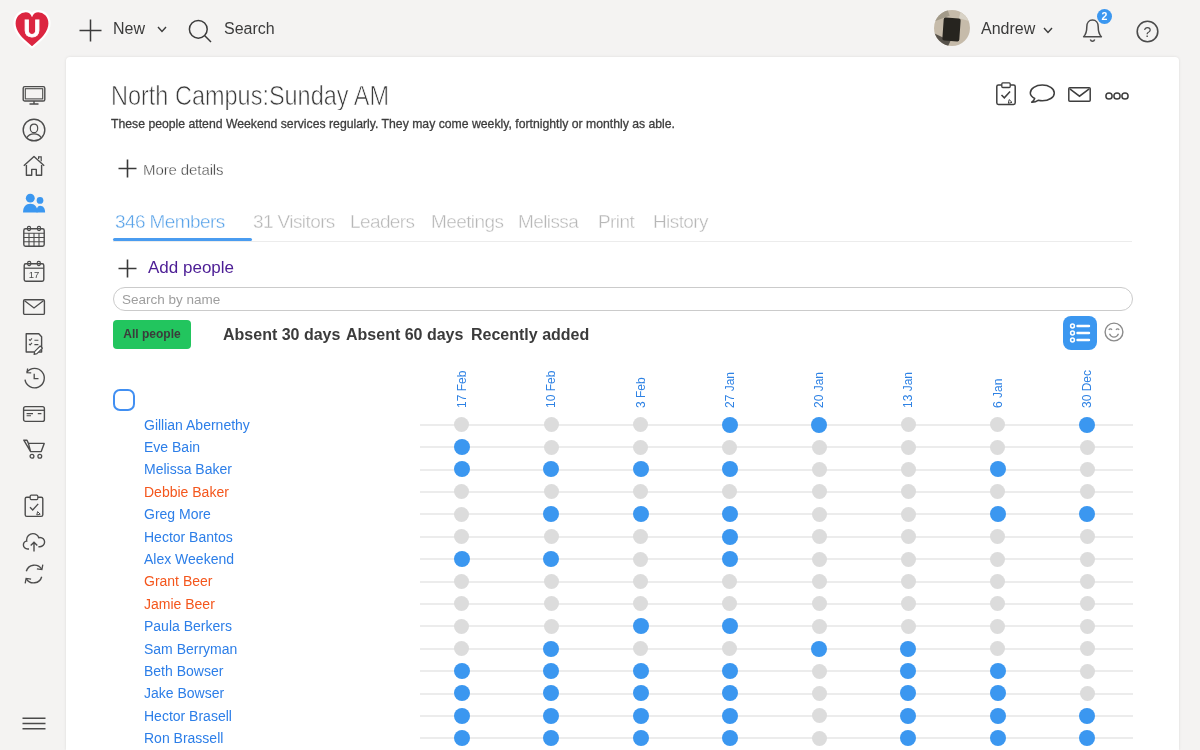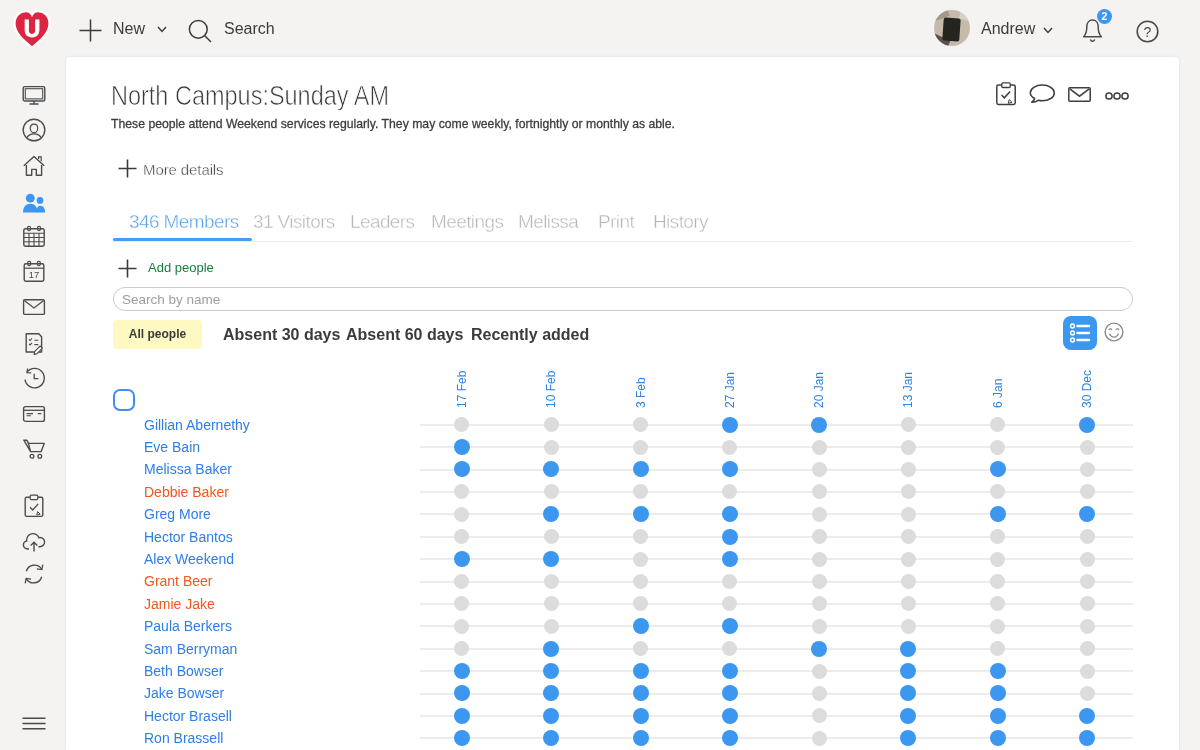--- a/index.html
+++ b/index.html
@@ -28,24 +28,24 @@
 .subtitle{position:absolute;left:45px;top:56px}
 .hicons{position:absolute}
 .md-plus{position:absolute;left:52px;top:102px}
 .md-text{position:absolute;left:77px;top:104px;font-size:15px;color:#3a3a3a;line-height:17px;letter-spacing:-0.1px;-webkit-text-stroke:0.35px #fff}
 .tabs{position:absolute;left:47px;top:154px;font-size:19px;height:22px}
 .tab{position:absolute;top:0;white-space:nowrap;color:#b7b7b7;letter-spacing:-0.6px;-webkit-text-stroke:0.4px #fff}
 .tab.active{color:#54a0e8}
 .tabline{position:absolute;left:47px;top:184px;width:1019px;height:1px;background:#ececec}
 .tabunder{position:absolute;left:47px;top:181px;width:139px;height:3px;background:#4a9cf0;border-radius:1.5px}
 .ap-plus{position:absolute;left:52px;top:202px}
-.ap-text{position:absolute;left:82px;top:204px;font-size:13px;color:#15803d;line-height:13px}
+.ap-text{position:absolute;left:82px;top:204px;font-size:17px;color:#4c1d95;line-height:13px}
 .sinput{position:absolute;left:47px;top:230px;width:1020px;height:24px;border:1px solid #cbcbcb;border-radius:12px;background:#fff}
 .sinput span{position:absolute;left:8px;top:5px;font-size:13.5px;color:#9e9e9e;line-height:13.5px}
-.fbtn{position:absolute;left:47px;top:263px;width:89px;height:29px;background:#fef9c3;border-radius:4px;font-size:12px;font-weight:bold;color:#3b3b3b;text-align:center;line-height:29px}
+.fbtn{position:absolute;left:47px;top:263px;width:78px;height:29px;background:#22c55e;border-radius:4px;font-size:12px;font-weight:bold;color:#3b3b3b;text-align:center;line-height:29px}
 .flink{position:absolute;top:263px;font-size:16px;font-weight:bold;color:#3b3b3b;line-height:29px}
 .listbtn{position:absolute;left:997px;top:259px;width:34px;height:34px;background:#3b97f0;border-radius:8px}
 .smiley{position:absolute;left:1038px;top:265px}
 .checkbox{position:absolute;left:47px;top:332px;width:22px;height:22px;border:2.5px solid #418ff2;border-radius:7px;background:#fff}
 .dlabel{position:absolute;top:351px;transform:rotate(-90deg);transform-origin:0 0;font-size:12px;line-height:12px;height:12px;color:#2e82e4;white-space:nowrap}
 .rline{position:absolute;left:354px;width:713px;height:2px;background:#ececec}
 .nm{position:absolute;left:78px;font-size:14px;line-height:16px;white-space:nowrap}
 .nm-b{color:#2c7ee8}
 .nm-o{color:#f4561c}
 .dot{position:absolute;border-radius:50%}
@@ -196,21 +196,21 @@
     <svg class="hicons" style="left:1039px;top:35px" width="24" height="8" viewBox="0 0 24 8">
         <circle cx="4" cy="4" r="3.1" fill="none" stroke="#3e3e3e" stroke-width="1.5"></circle>
         <circle cx="12" cy="4" r="3.1" fill="none" stroke="#3e3e3e" stroke-width="1.5"></circle>
         <circle cx="20" cy="4" r="3.1" fill="none" stroke="#3e3e3e" stroke-width="1.5"></circle>
       </svg>
     <svg class="md-plus" width="19" height="19" viewBox="0 0 19 19">
         <path d="M9.5 0.5 V18.5 M0.5 9.5 H18.5" stroke="#3a3a3a" stroke-width="1.6"></path>
       </svg>
     <div class="md-text">More details</div>
     <div class="tabs">
-      <div class="tab active" style="left:16px">346 Members</div>
+      <div class="tab active" style="left:2px">346 Members</div>
       <div class="tab" style="left:140px">31 Visitors</div>
       <div class="tab" style="left:237px">Leaders</div>
       <div class="tab" style="left:318px">Meetings</div>
       <div class="tab" style="left:405px">Melissa</div>
       <div class="tab" style="left:485px">Print</div>
       <div class="tab" style="left:540px">History</div>
     </div>
     <div class="tabline"></div>
     <div class="tabunder"></div>
     <svg class="ap-plus" width="19" height="19" viewBox="0 0 19 19">
@@ -321,21 +321,21 @@
     <div class="nm nm-o" style="top:516px">Grant Beer</div>
     <div class="dot dg" style="left:388px;top:517px"></div>
     <div class="dot dg" style="left:478px;top:517px"></div>
     <div class="dot dg" style="left:567px;top:517px"></div>
     <div class="dot dg" style="left:656px;top:517px"></div>
     <div class="dot dg" style="left:746px;top:517px"></div>
     <div class="dot dg" style="left:835px;top:517px"></div>
     <div class="dot dg" style="left:924px;top:517px"></div>
     <div class="dot dg" style="left:1014px;top:517px"></div>
     <div class="rline" style="top:546px"></div>
-    <div class="nm nm-o" style="top:539px">Jamie Jake</div>
+    <div class="nm nm-o" style="top:539px">Jamie Beer</div>
     <div class="dot dg" style="left:388px;top:539px"></div>
     <div class="dot dg" style="left:478px;top:539px"></div>
     <div class="dot dg" style="left:567px;top:539px"></div>
     <div class="dot dg" style="left:656px;top:539px"></div>
     <div class="dot dg" style="left:746px;top:539px"></div>
     <div class="dot dg" style="left:835px;top:539px"></div>
     <div class="dot dg" style="left:924px;top:539px"></div>
     <div class="dot dg" style="left:1014px;top:539px"></div>
     <div class="rline" style="top:568px"></div>
     <div class="nm nm-b" style="top:561px">Paula Berkers</div>

